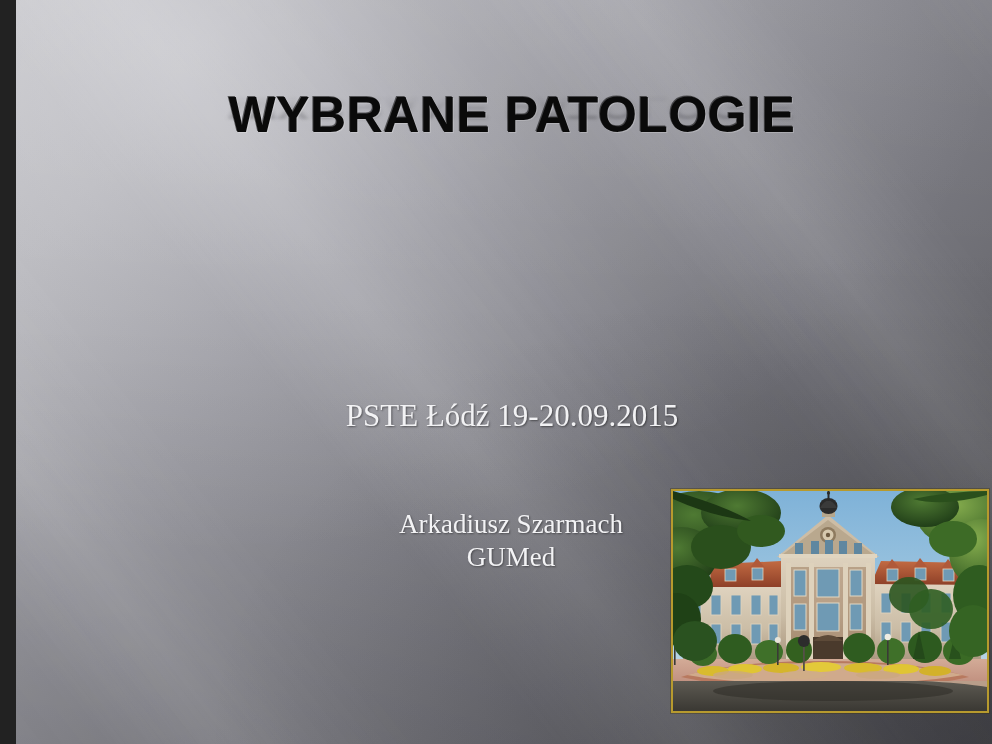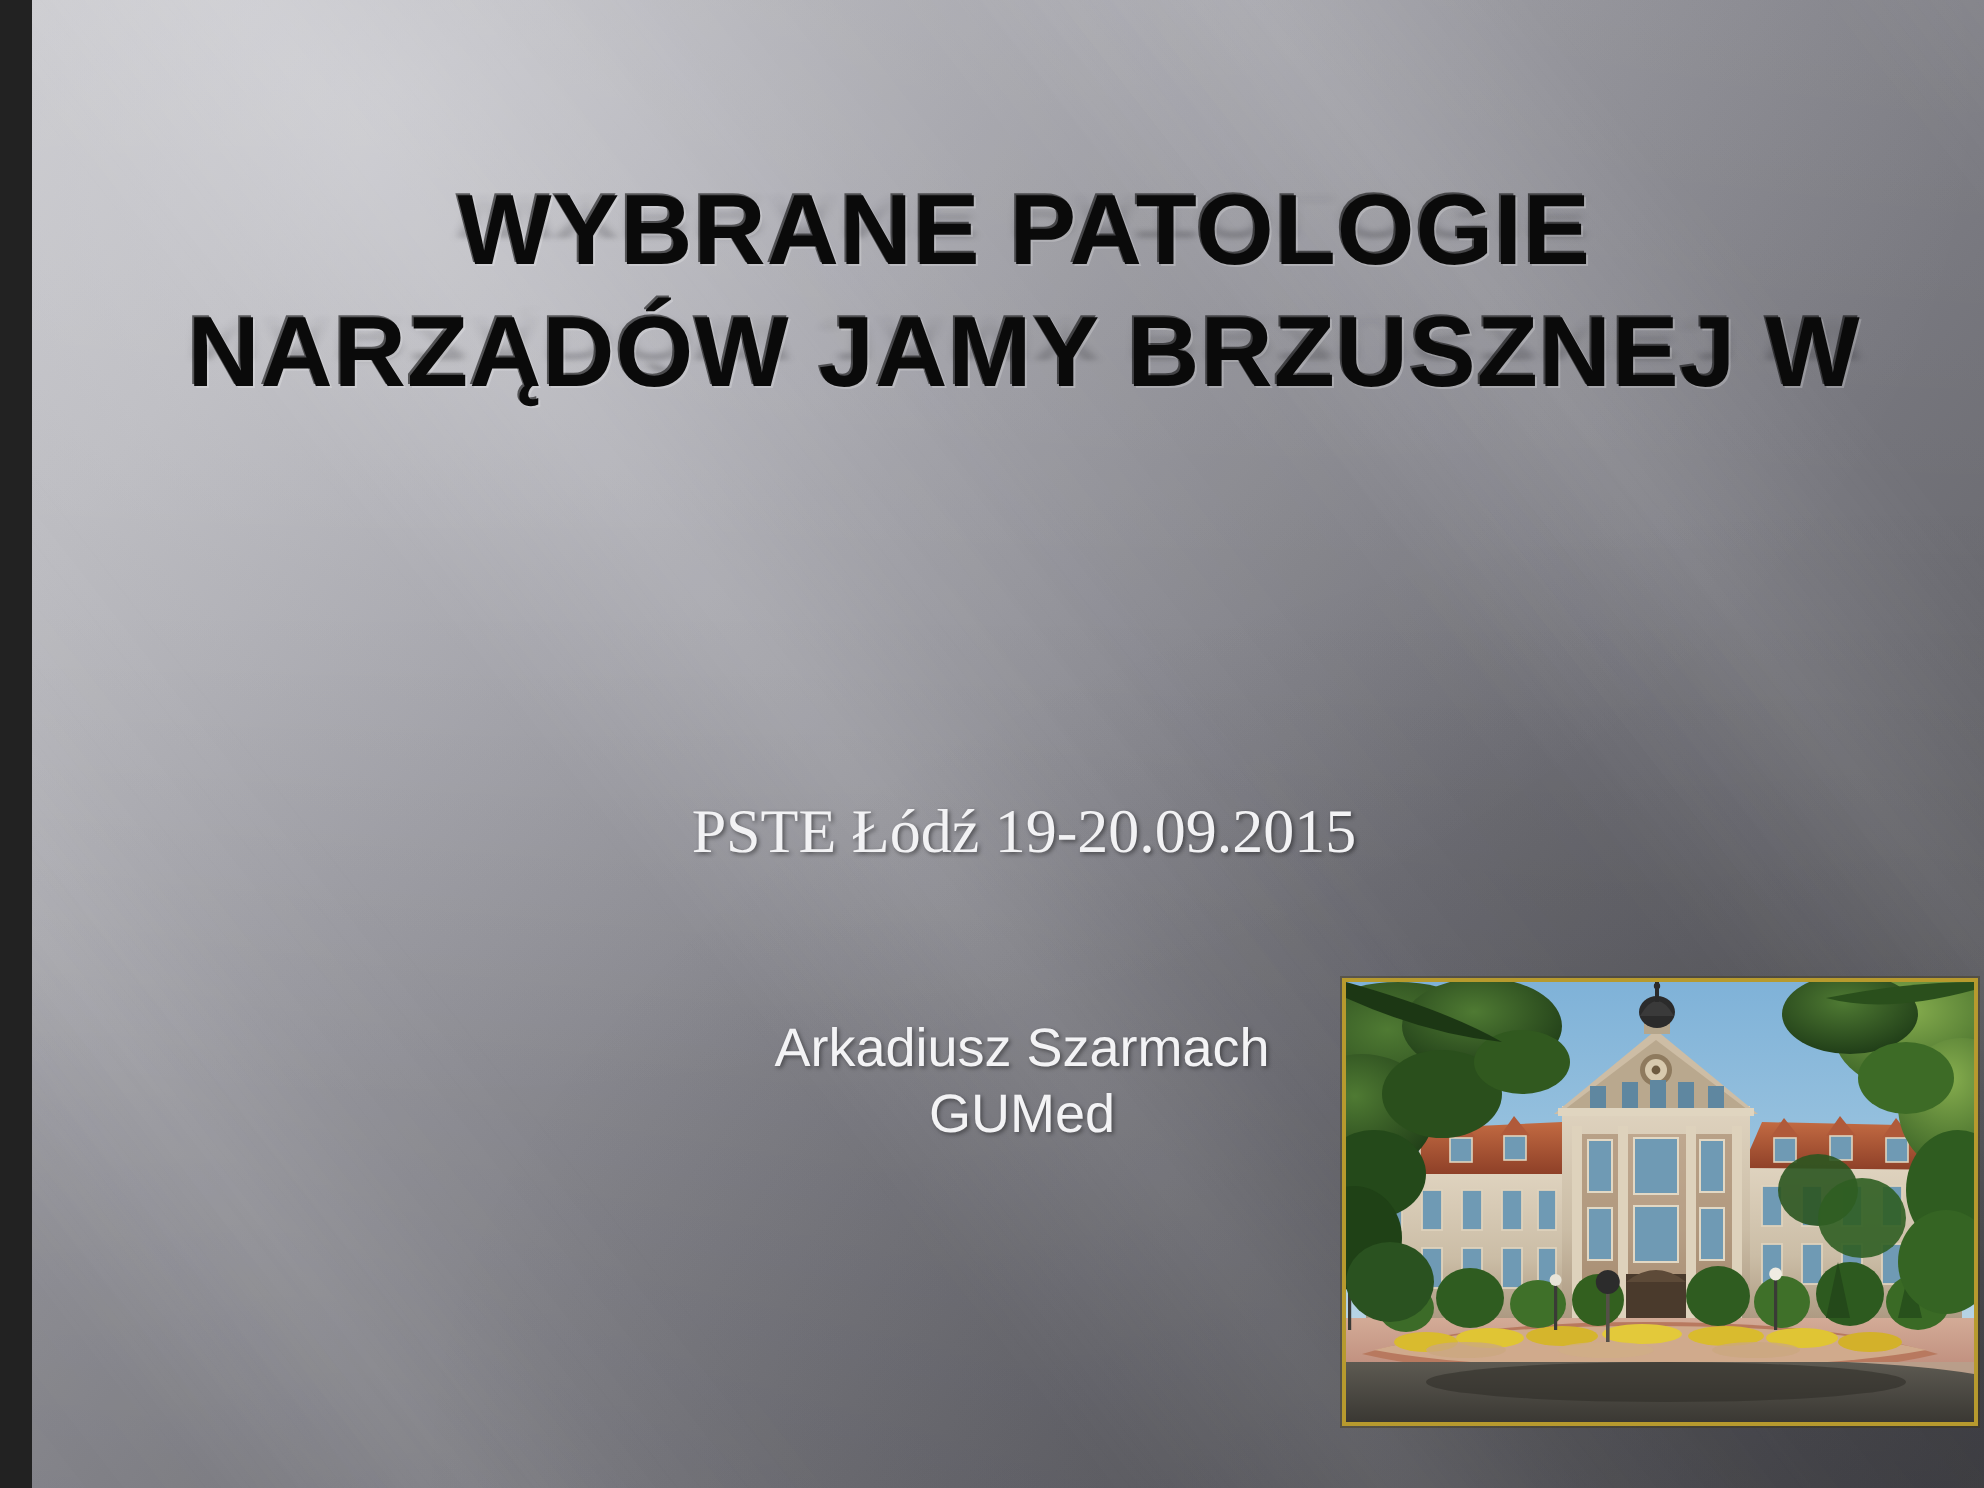--- a/index.html
+++ b/index.html
@@ -162,21 +162,21 @@
     z-index: 6;
   }
 
   
   .author-block {
     position: absolute;
     left: 150px;
     width: 690px;
     top: 508px;
     text-align: center;
-    font-family: Liberation Sans, sans-serif;
+    font-family: Liberation Serif, serif;
     font-size: 27px;
     line-height: 33px;
     color: #f3f3f5;
     text-shadow: 1px 1px 2px rgba(0,0,0,0.40);
     z-index: 6;
   }
   .author-line { display: block; }
 
   
   .photo-frame {
@@ -206,24 +206,20 @@
 
   <div class="bg-base"></div>
   <div class="bg-streaks"></div>
   <div class="bg-streaks-2"></div>
   <div class="bg-vignette"></div>
 
   <div class="title-block">
     <div class="title-line-wrap">
       <div class="title-reflect">WYBRANE PATOLOGIE</div>
       <div class="title-line">WYBRANE PATOLOGIE</div>
-    </div>
-    <div class="title-line-wrap">
-      <div class="title-reflect">NARZĄDÓW JAMY BRZUSZNEJ W</div>
-      <div class="title-line">NARZĄDÓW JAMY BRZUSZNEJ W</div>
     </div>
   </div>
 
   <div class="event-line">PSTE Łódź 19-20.09.2015</div>
 
   <div class="author-block">
     <span class="author-line">Arkadiusz Szarmach</span>
     <span class="author-line">GUMed</span>
   </div>
 

